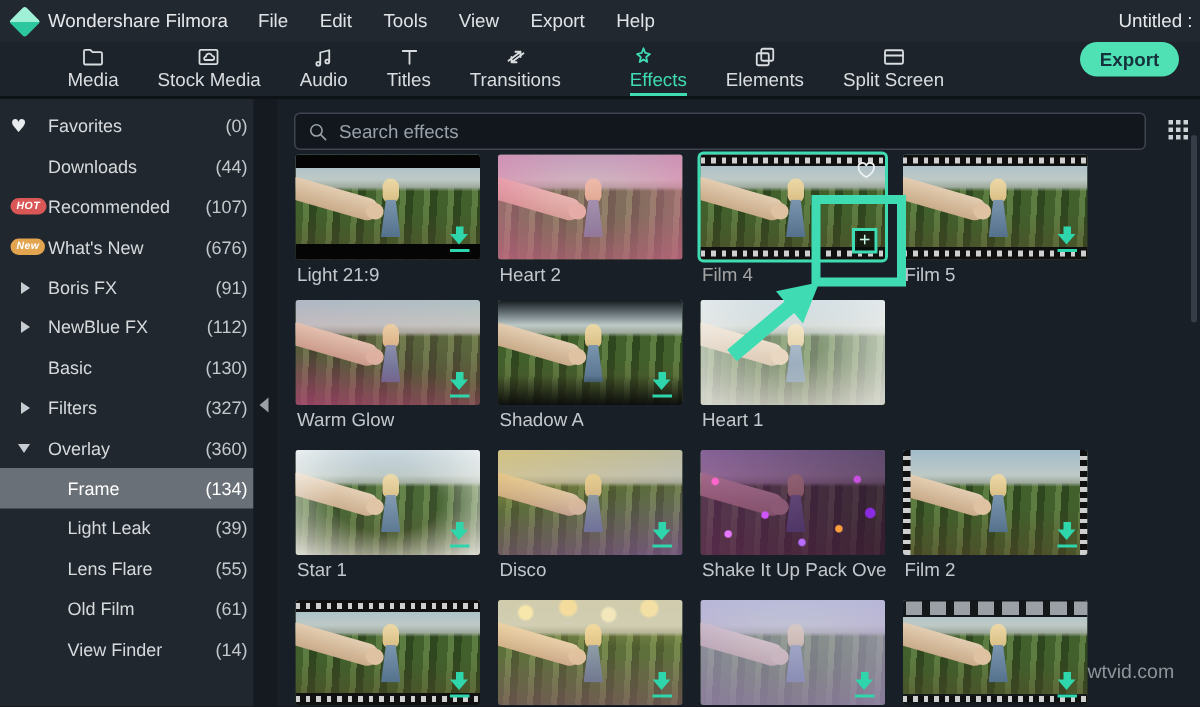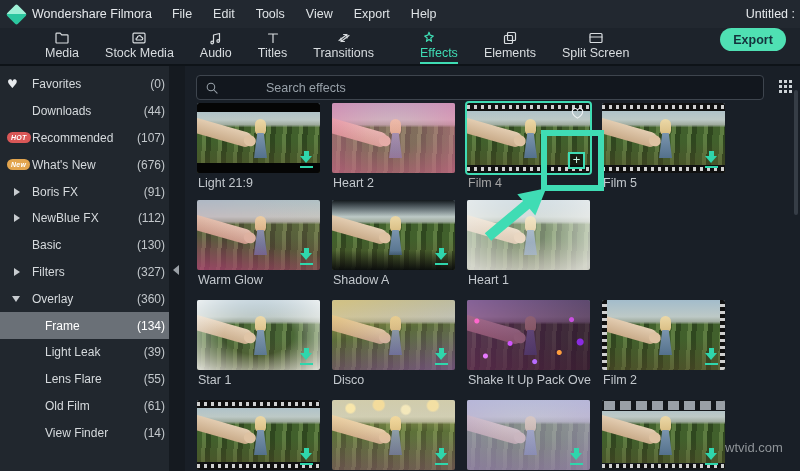--- a/index.html
+++ b/index.html
@@ -48,21 +48,21 @@
   .tri-d{width:0;height:0;border-left:4px solid transparent;border-right:4px solid transparent;
          border-top:6px solid #c8ccd0;margin-left:5px;}
   #sep{position:absolute;left:169px;top:66px;width:16px;height:405px;background:#151a20;}
   .collapse{position:absolute;left:4px;top:199px;width:0;height:0;
             border-top:5px solid transparent;border-bottom:5px solid transparent;
             border-right:6px solid #9aa0a6;}
   
   #main{position:absolute;left:185px;top:66px;width:615px;height:405px;background:#191f27;}
   .searchbar{position:absolute;left:11px;top:9px;width:566px;height:23px;background:#12171e;
              border:1px solid #3e454e;border-radius:4px;display:flex;align-items:center;
-             color:#98a1a9;font-size:12.5px;gap:40px;}
+             color:#98a1a9;font-size:12.5px;}
   .searchbar svg{stroke:#98a1a9;margin:0 7px 0 8px;}
   .gridicon{position:absolute;left:594px;top:14px;width:3px;height:3px;background:#cdd2d6;
             box-shadow:5px 0 #cdd2d6,10px 0 #cdd2d6,0 5px #cdd2d6,5px 5px #cdd2d6,10px 5px #cdd2d6,
                        0 10px #cdd2d6,5px 10px #cdd2d6,10px 10px #cdd2d6;}
   .vscroll{position:absolute;right:2px;top:24px;width:4px;height:125px;background:#363d46;border-radius:2px;}
   .wm{position:absolute;left:540px;top:374px;color:#8f9498;font-size:13px;}
   
   .tile{position:absolute;width:123px;height:96px;}
   .thumb{position:relative;width:123px;height:70px;overflow:hidden;border-radius:2px;cursor:pointer;
     background:

